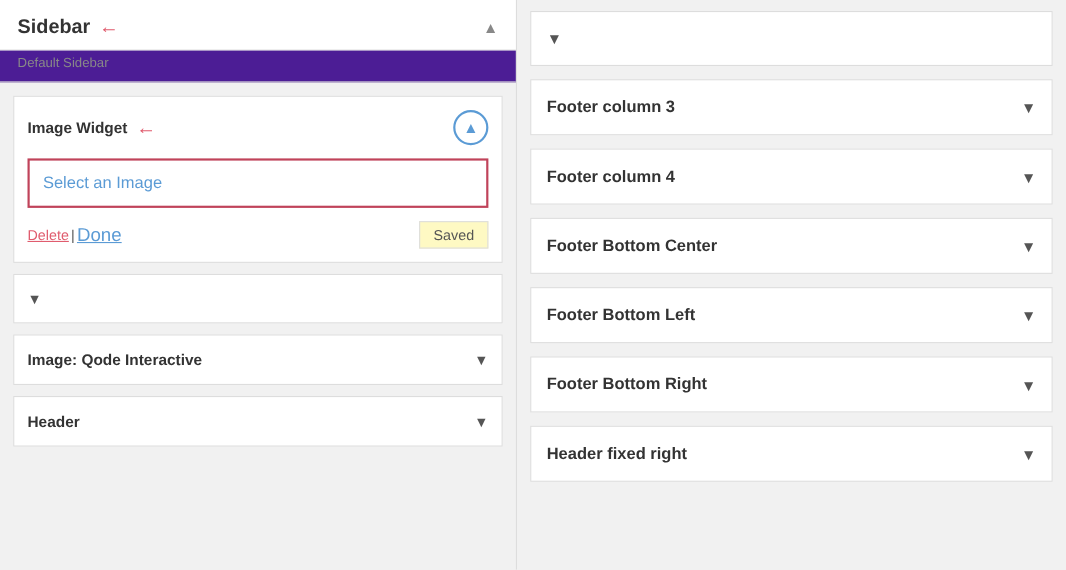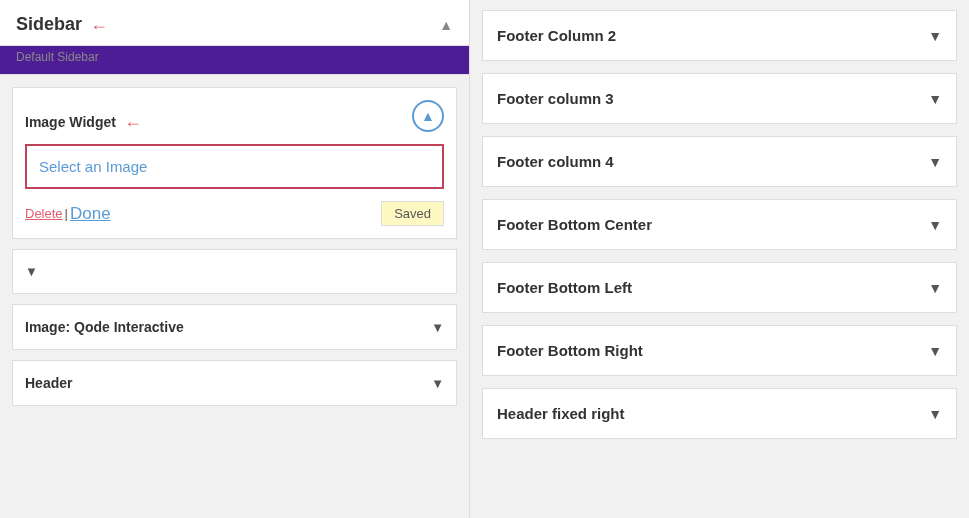--- a/index.html
+++ b/index.html
@@ -72,21 +72,21 @@
     
     .widget-card {
       background: #fff;
       border: 1px solid #ddd;
       margin: 12px 12px 0 12px;
       padding: 12px;
     }
 
     .widget-card-header {
       display: flex;
-      align-items: flex-end;
+      align-items: center;
       justify-content: space-between;
       margin-bottom: 12px;
     }
 
     .widget-card-title {
       font-size: 14px;
       font-weight: bold;
       color: #333;
       display: flex;
       align-items: center;
@@ -254,21 +254,20 @@
   <div class="collapsible-item">
     <span class="collapsible-label">Header</span>
     <span class="chevron-down">▼</span>
   </div>
 
 </div>
 
 <div class="right-panel">
 
   <div class="right-item">
-    <span class="right-item-label">Footer Column 2</span>
     <span class="right-chevron">▼</span>
   </div>
 
   <div class="right-item">
     <span class="right-item-label">Footer column 3</span>
     <span class="right-chevron">▼</span>
   </div>
 
   <div class="right-item">
     <span class="right-item-label">Footer column 4</span>

